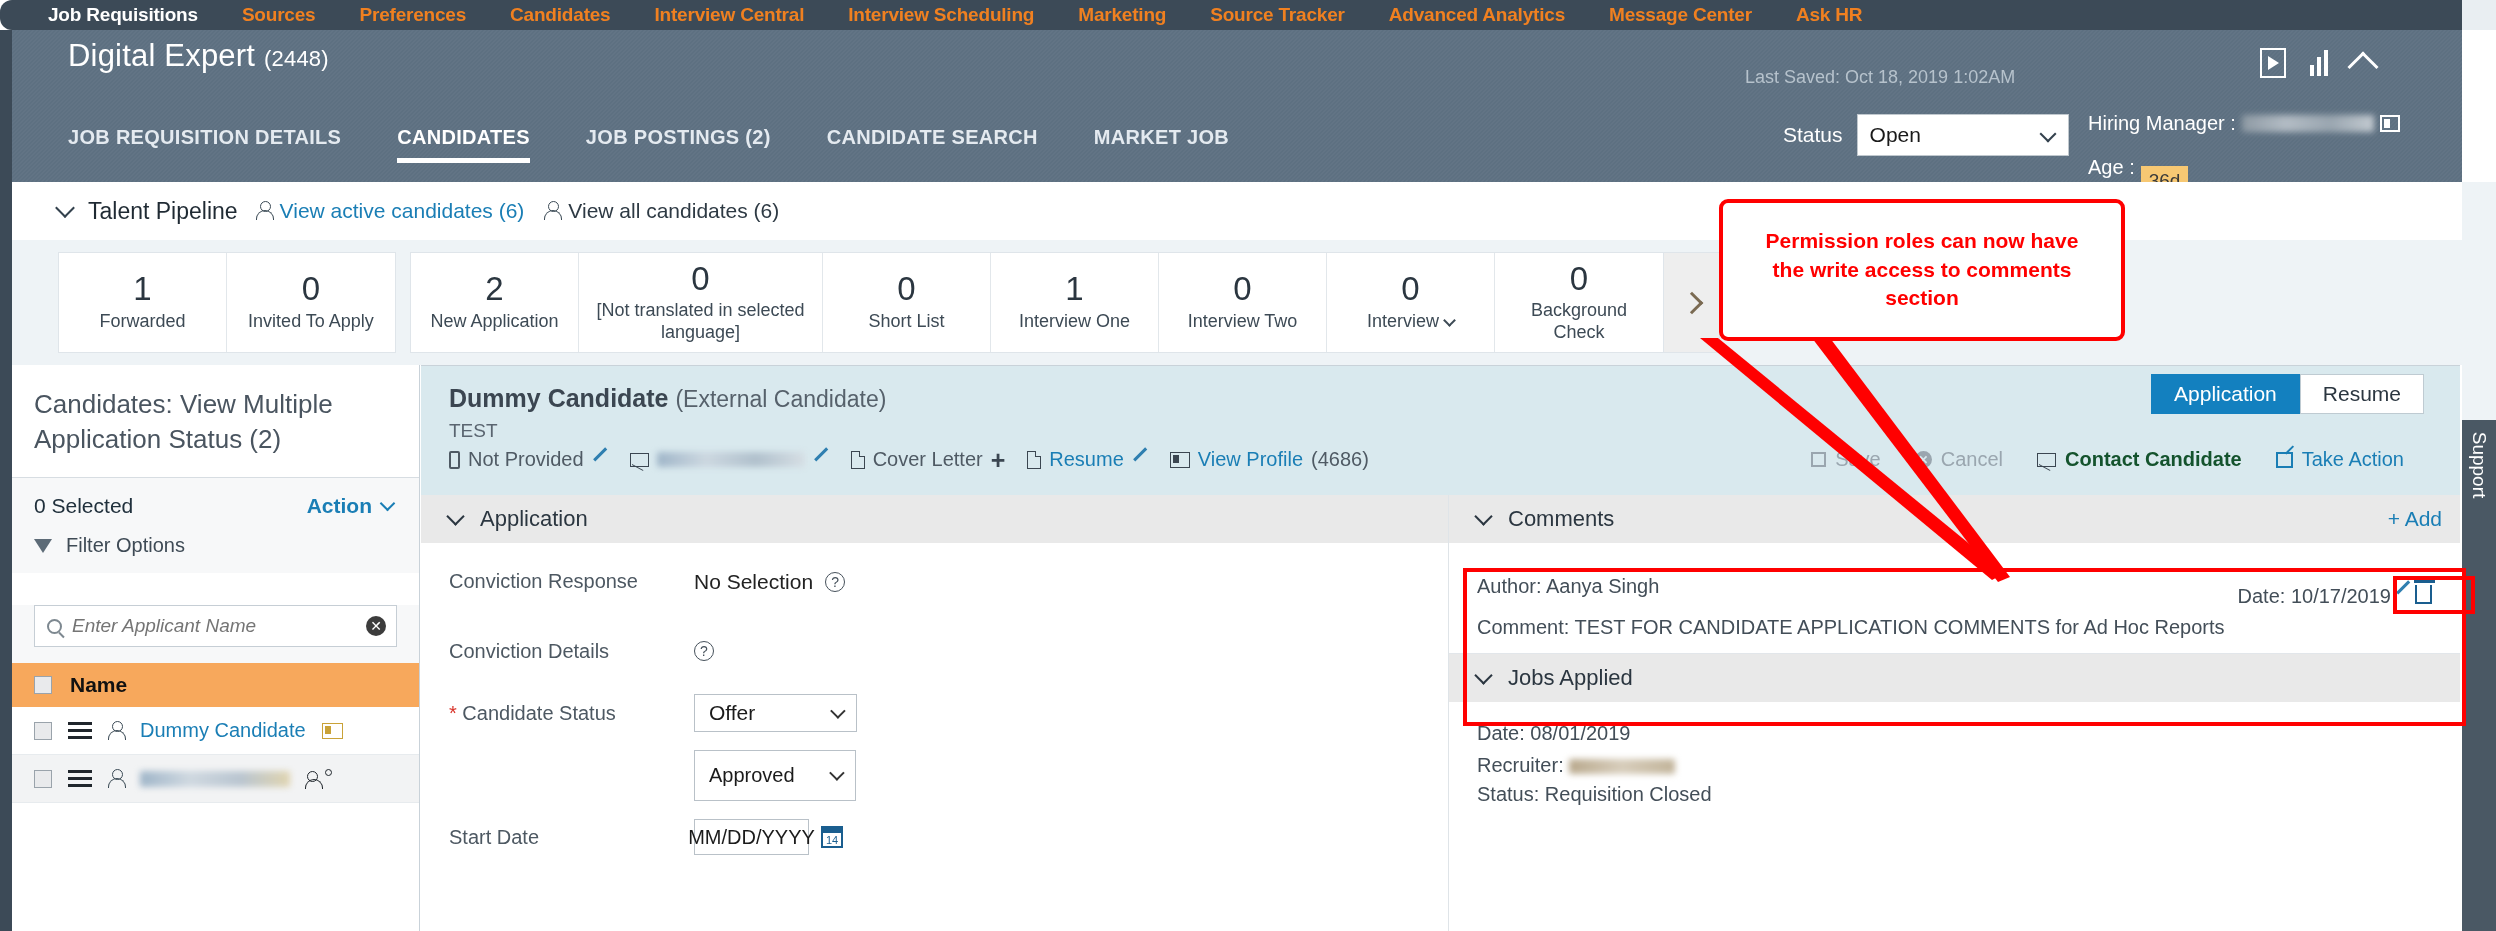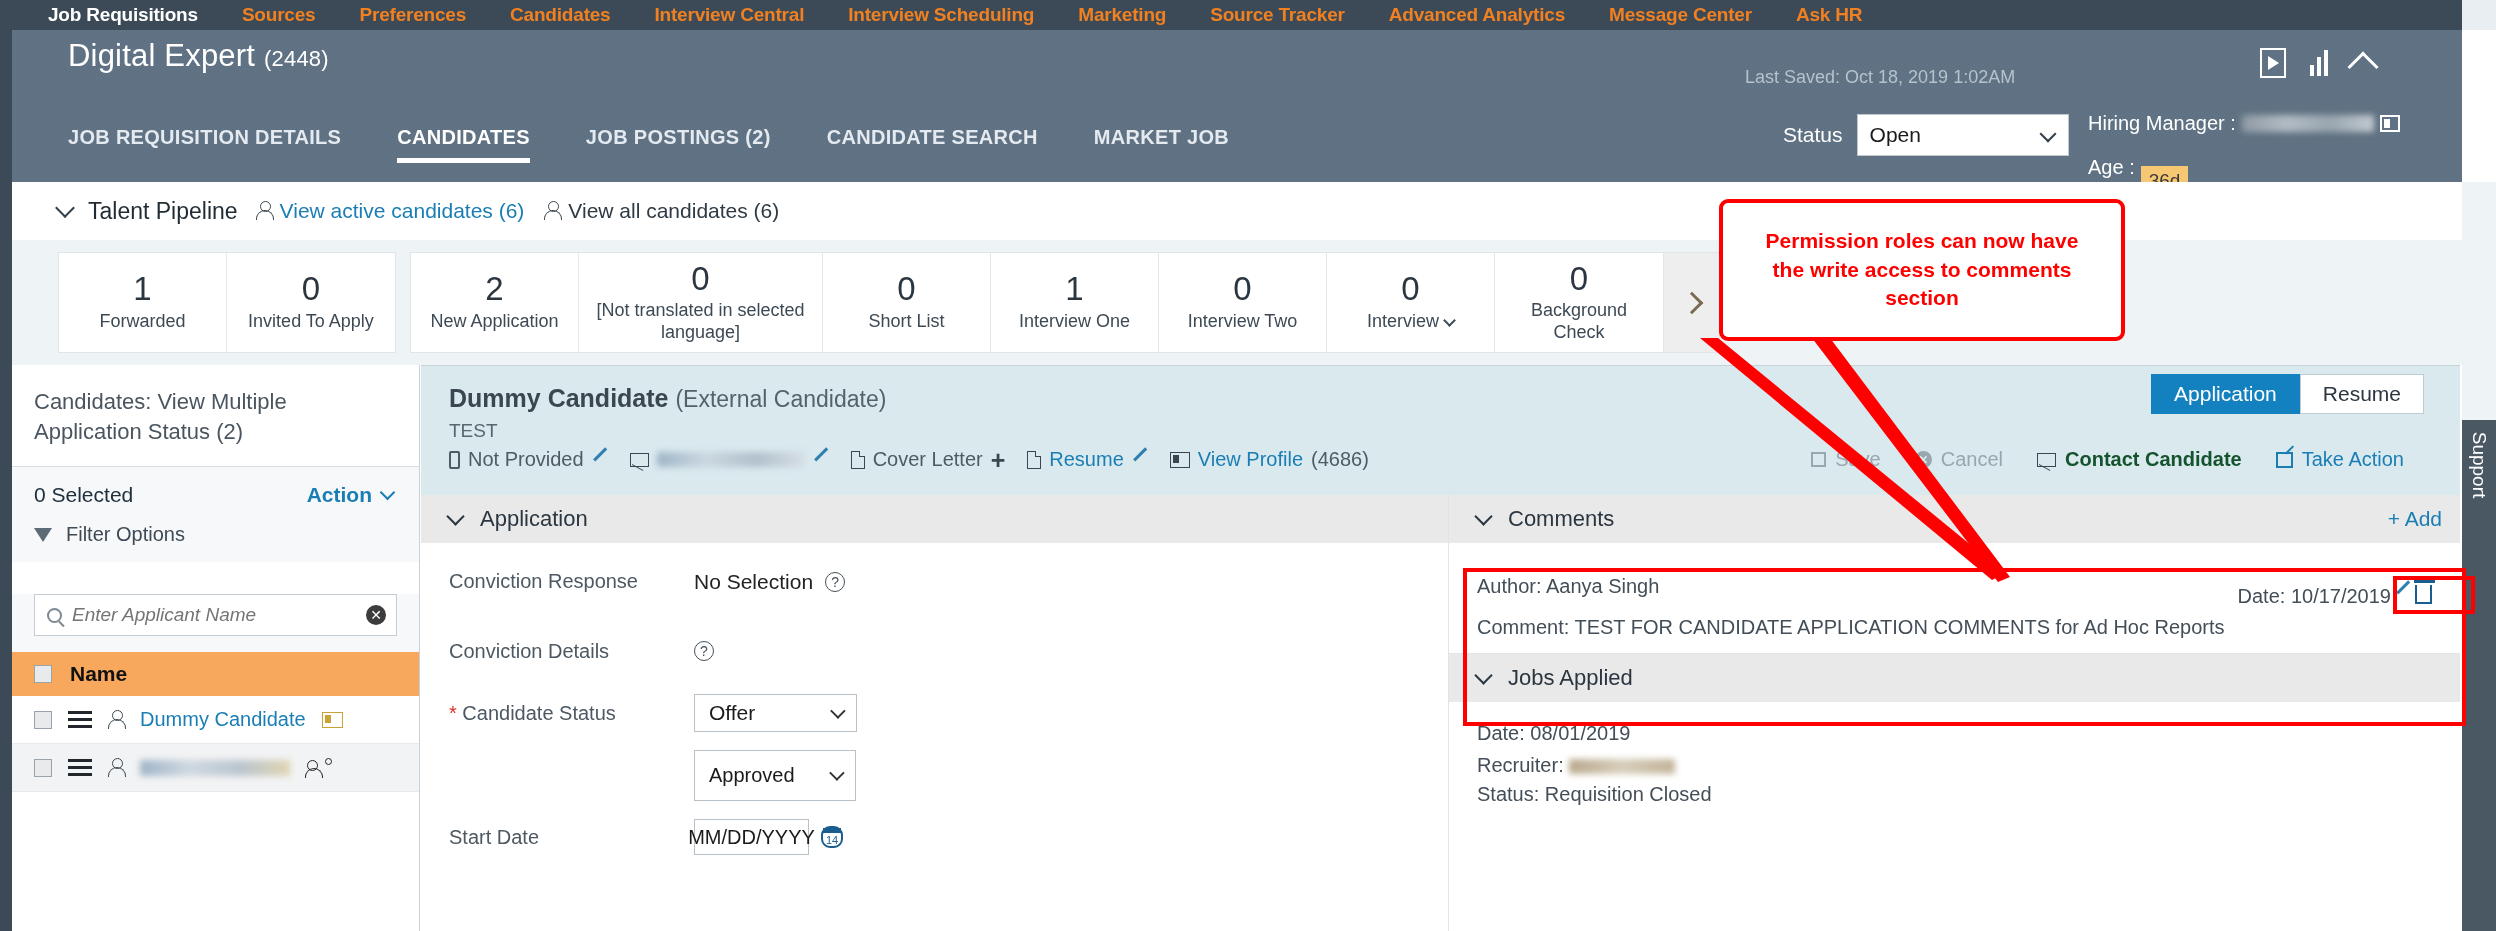--- a/index.html
+++ b/index.html
@@ -7,21 +7,21 @@
     width: 2496px; height: 931px;
     font-family: "Liberation Sans", sans-serif;
     background: #fff; overflow: hidden;
   }
   #app { position: relative; width: 2496px; height: 931px; }
 
   
   .topnav {
     position: absolute; top: 0; left: 0; width: 2496px; height: 30px;
     background: #3c4a57; display: flex; align-items: center;
-    padding-left: 26px; gap: 0;
+    padding-left: 26px; gap: 0; border-radius: 12px;
   }
   .topnav .navitem {
     color: #f08020; font-size: 19px; font-weight: bold;
     padding: 0 22px; white-space: nowrap; letter-spacing: -0.2px;
   }
   .topnav .navitem.active { color: #ffffff; }
   .topnav-right-strip {
     position: absolute; top: 0; right: 0; width: 34px; height: 30px;
     background: #e9eef2;
   }
@@ -177,21 +177,21 @@
     width: 16px; height: 16px; border-right: 3px solid #7a6a52; border-top: 3px solid #7a6a52;
     transform: rotate(45deg);
   }
 
   
   .leftpanel {
     position: absolute; top: 365px; left: 0; width: 420px; height: 566px;
     background: #ffffff; border-left: 12px solid #3c4a57; border-right: 1px solid #c9d2d9;
   }
   .lp-head {
-    padding: 22px 20px 20px 22px; font-size: 22px; color: #4a5560; line-height: 1.35;
+    padding: 22px 20px 20px 22px; font-size: 26px; color: #4a5560; line-height: 1.35;
     border-bottom: 1px solid #d7dde2;
   }
   .lp-actionrow {
     display: flex; align-items: center; justify-content: space-between;
     padding: 16px 26px 12px 22px; background: #f7f8f9;
   }
   .lp-selected { font-size: 21px; color: #20303c; }
   .lp-action { font-size: 21px; color: #1a7eb5; font-weight: bold; display: flex; align-items: center; gap: 10px; }
   .lp-action .caret {
     width: 11px; height: 11px; border-right: 2.5px solid #1a7eb5; border-bottom: 2.5px solid #1a7eb5;
@@ -385,21 +385,21 @@
     width: 11px; height: 11px; border-right: 2px solid #333; border-bottom: 2px solid #333;
     transform: rotate(45deg) translateY(-2px);
   }
   .sel.w1 { width: 163px; height: 38px; }
   .sel.w0 { width: 162px; height: 51px; font-size: 20px; }
   .date-in {
     width: 115px; height: 36px; border: 1px solid #b9c1c8; background: #fff;
     display: flex; align-items: center; justify-content: center; font-size: 20px; color: #1b1b1b;
   }
   .cal-ico {
-    width: 22px; height: 22px; border: 2px solid #1a5e8f; border-radius: 9px; position: relative;
+    width: 22px; height: 22px; border: 2px solid #1a5e8f; border-radius: 0; position: relative;
     font-size: 11px; color: #1a5e8f; display: flex; align-items: flex-end; justify-content: center;
   }
   .cal-ico::before {
     content: ""; position: absolute; top: 0; left: 0; right: 0; height: 5px; background: #1a5e8f;
   }
   .form-row.tight { height: 62px; }
 
   
   .cmt-body { padding: 22px 28px 14px 28px; border-bottom: 1px solid #e2e6ea; }
   .cmt-line1 {

